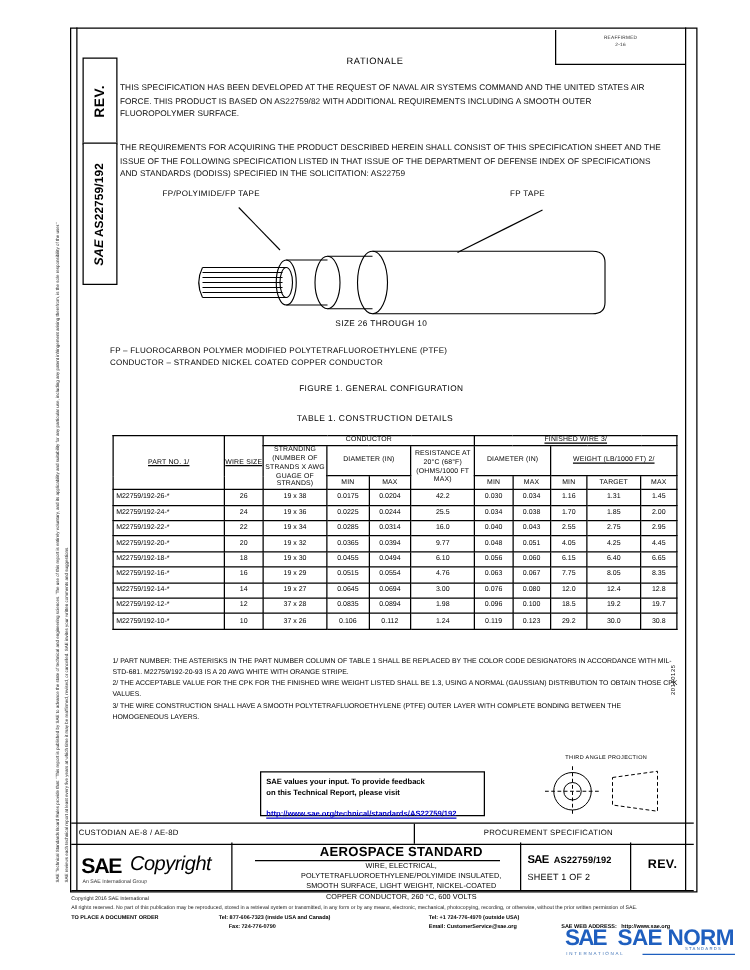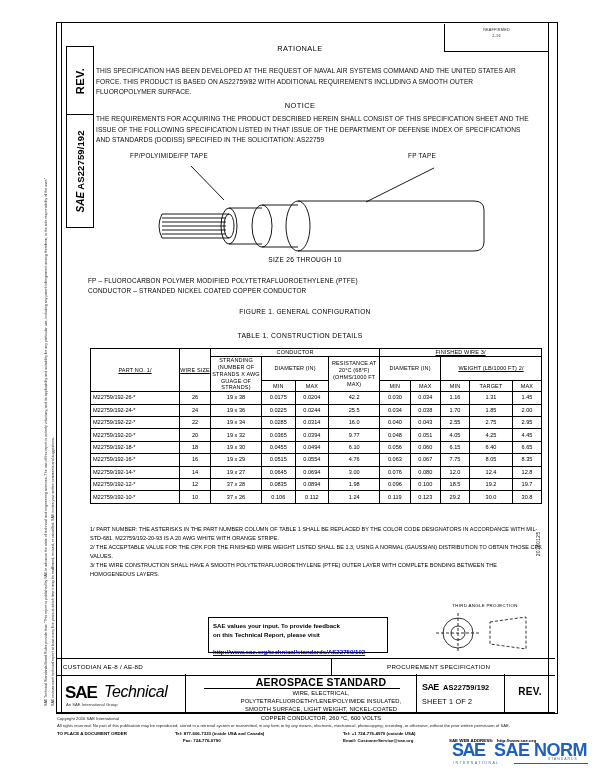--- a/index.html
+++ b/index.html
@@ -163,21 +163,20 @@
   </div>
 
   <div class="rev-stamp">
     <div>REAFFIRMED</div>
     <div>2-16</div>
   </div>
 
   <div class="centerhdr" style="top:44px;">RATIONALE</div>
   <div class="para" style="left:96px;top:66px;width:420px;">THIS SPECIFICATION HAS BEEN DEVELOPED AT THE REQUEST OF NAVAL AIR SYSTEMS COMMAND AND THE UNITED STATES AIR FORCE.  THIS PRODUCT IS BASED ON AS22759/82 WITH ADDITIONAL REQUIREMENTS INCLUDING A SMOOTH OUTER FLUOROPOLYMER SURFACE.</div>
 
-  <div class="centerhdr" style="top:101px;">NOTICE</div>
   <div class="para" style="left:96px;top:114px;width:436px;">THE REQUIREMENTS FOR ACQUIRING THE PRODUCT DESCRIBED HEREIN SHALL CONSIST OF THIS SPECIFICATION SHEET AND THE ISSUE OF THE FOLLOWING SPECIFICATION LISTED IN THAT ISSUE OF THE DEPARTMENT OF DEFENSE INDEX OF SPECIFICATIONS AND STANDARDS (DODISS) SPECIFIED IN THE SOLICITATION:  AS22759</div>
 
   <div class="fig">
     <div class="fig-label" style="left:64px;top:0;">FP/POLYIMIDE/FP TAPE</div>
     <div class="fig-label" style="left:342px;top:0;">FP TAPE</div>
 
     <svg width="478" height="110" viewBox="0 0 478 110" style="position:absolute;left:0;top:10px;">
       <g fill="none" stroke="#000" stroke-width="0.9">
 
         <path d="M125 4 L158 38"></path>
@@ -400,21 +399,21 @@
 
   <div class="custrow">
     <div class="c1">CUSTODIAN  AE-8 / AE-8D</div>
     <div class="divv"></div>
     <div class="c2">PROCUREMENT SPECIFICATION</div>
   </div>
 
   <div class="tblk">
     <div class="cell tb-logo">
       <div class="logo-sae">SAE</div>
-      <div class="logo-aero">Technical</div>
+      <div class="logo-aero">Copyright</div>
       <div class="logo-sub">An SAE International Group</div>
     </div>
 
     <div class="cell tb-mid">
       <div class="as-hdr">AEROSPACE STANDARD</div>
       <div class="as-underline"></div>
       <div class="as-sub">
         <div>WIRE, ELECTRICAL,</div>
         <div>POLYTETRAFLUOROETHYLENE/POLYIMIDE INSULATED,</div>
         <div>SMOOTH SURFACE, LIGHT WEIGHT, NICKEL-COATED</div>

